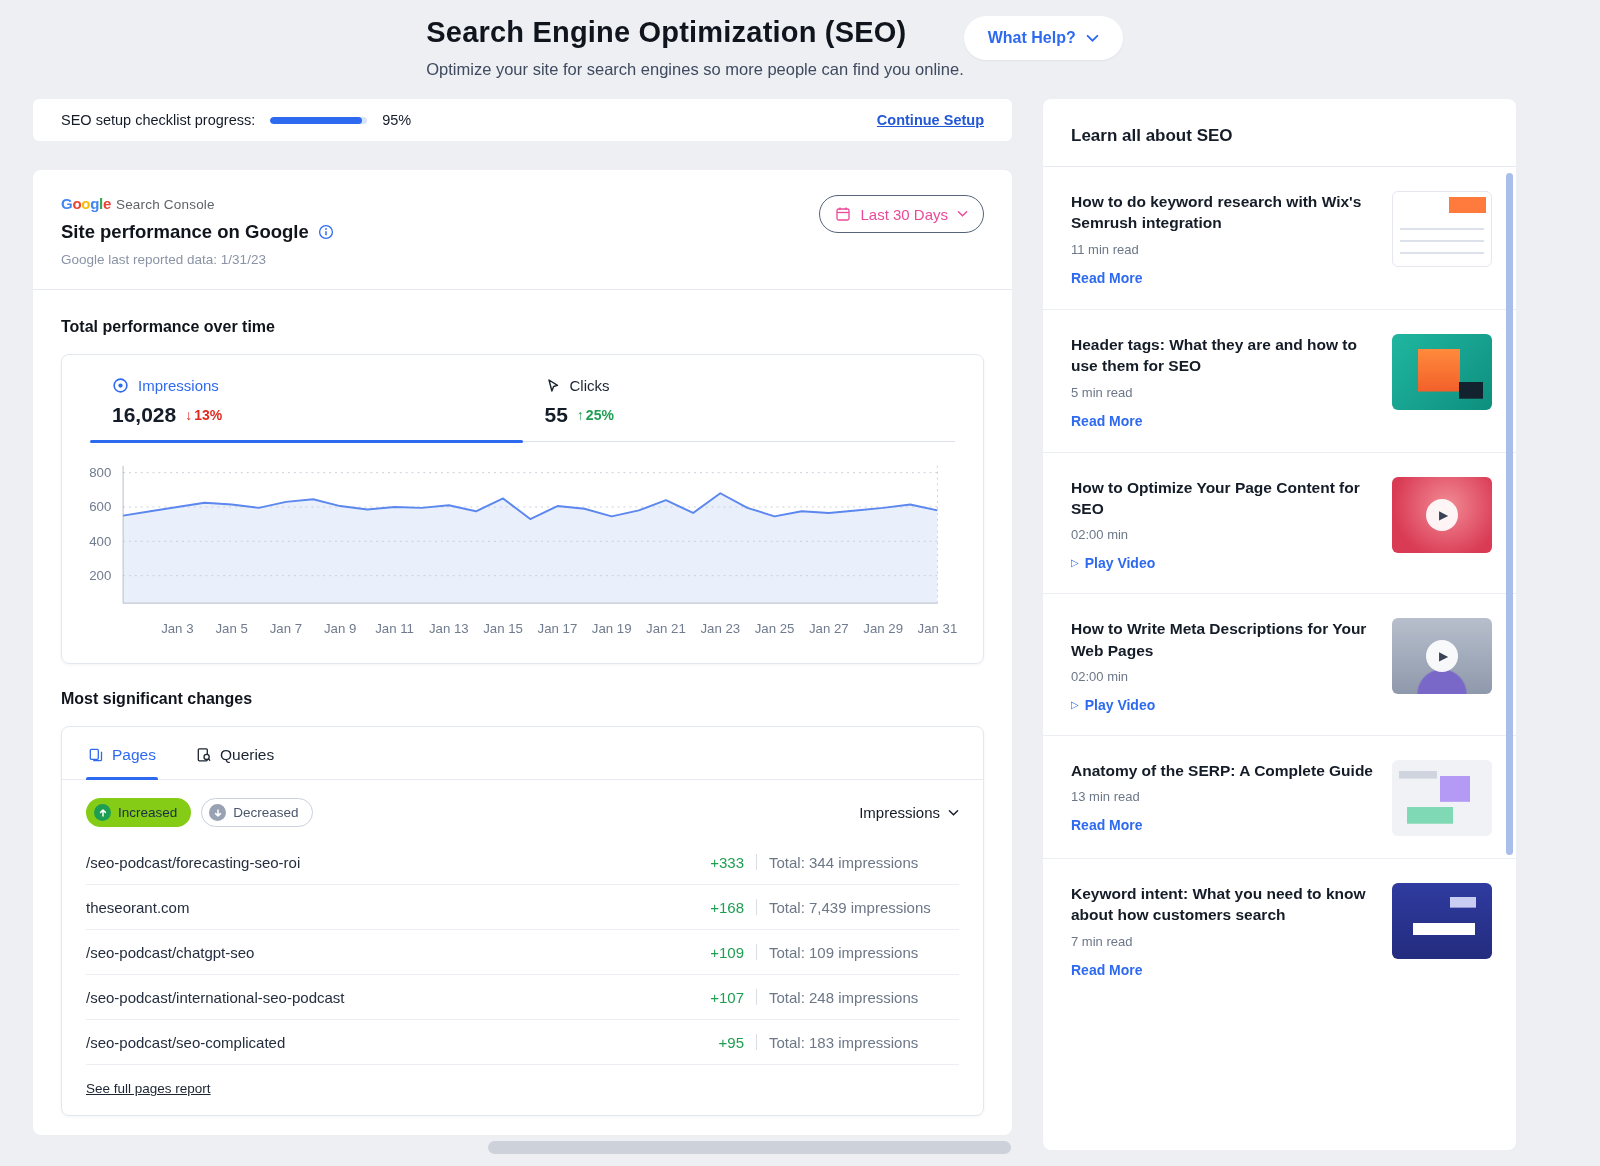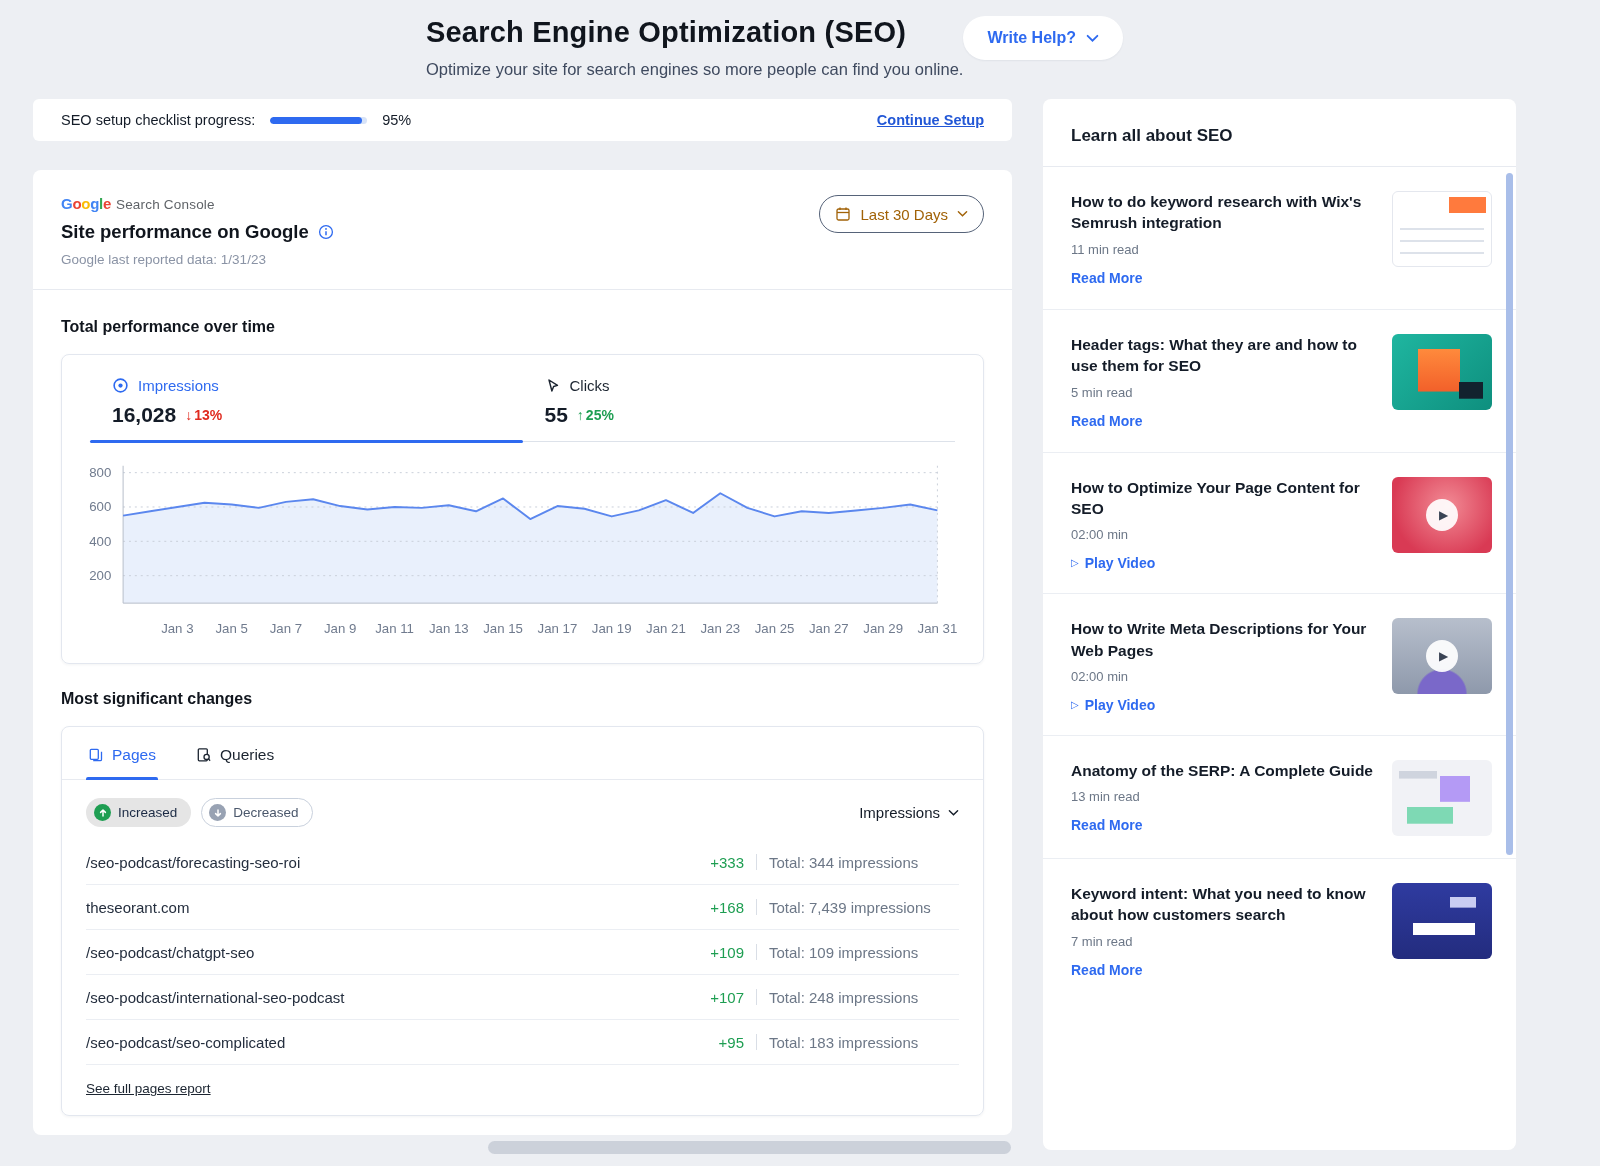--- a/index.html
+++ b/index.html
@@ -40,21 +40,21 @@
   .perf-card{background:#fff;border-radius:8px;margin-top:29px}
   .perf-head{padding:25px 28px 22px;display:flex;justify-content:space-between;align-items:flex-start;border-bottom:1px solid var(--line)}
   .gsc-logo{display:flex;align-items:baseline;gap:5px;font-size:15px}
   .g-word span{font-weight:600;letter-spacing:-.3px}
   .gsc-suffix{color:#5f6368;font-size:13.5px;letter-spacing:.2px}
   .perf-title-row{display:flex;align-items:center;gap:9px;margin-top:9px}
   .perf-title-row h2{margin:0;font-size:18.5px;font-weight:700;color:#10151d}
   .info-ic{color:var(--blue);cursor:pointer}
   .last-reported{margin:9px 0 0;font-size:13.5px;color:#8a93a5}
   .date-btn{height:38px;border:1px solid #566379;background:#fff;border-radius:20px;display:flex;align-items:center;gap:9px;
-    padding:0 15px;font-size:15px;color:#a16207;cursor:pointer}
+    padding:0 15px;font-size:15px;color:#ec4899;cursor:pointer}
 
   .perf-body{padding:22px 28px 19px}
   .section-h{font-size:16px;font-weight:700;margin:6px 0 18px;color:#10151d}
   .section-h.second{margin-top:26px}
 
   
   .chart-card{border:1px solid #e3e7ef;border-radius:8px;box-shadow:0 1px 3px rgba(20,30,60,.05);padding-bottom:8px}
   .metric-tabs{display:flex;padding:0 28px}
   .metric{width:50%;padding:22px 0 14px 22px;border-bottom:1px solid #dde2ea;position:relative;cursor:pointer}
   .metric-imp::after{content:"";position:absolute;left:0;right:0;bottom:-2px;height:3px;background:var(--blue);border-radius:2px}
@@ -74,21 +74,21 @@
   .ytick,.xtick{fill:#707b8e;font-size:13.5px;font-family:"Liberation Sans",sans-serif}
 
   
   .changes-card{border:1px solid #e3e7ef;border-radius:8px;box-shadow:0 1px 3px rgba(20,30,60,.05);margin-top:2px;padding-bottom:18px}
   .tabs-row{display:flex;gap:36px;padding:0 24px;border-bottom:1px solid var(--line)}
   .tab{display:flex;align-items:center;gap:8px;padding:19px 2px 15px;font-size:15.5px;color:#1b2430;position:relative;cursor:pointer}
   .tab.active{color:var(--blue)}
   .tab.active::after{content:"";position:absolute;left:0;right:0;bottom:-1px;height:3px;background:var(--blue);border-radius:2px 2px 0 0}
   .filter-row{display:flex;align-items:center;gap:10px;padding:18px 24px 13px}
   .chip{display:flex;align-items:center;gap:7px;height:29px;padding:0 13px 0 7px;border-radius:15px;font-size:13.5px;cursor:pointer}
-  .chip.selected{background:#e5e5e5;color:#1b2a44;border:1px solid transparent}
+  .chip.selected{background:#84cc16;color:#1b2a44;border:1px solid transparent}
   .chip.plain{background:#fff;border:1px solid #c9d1dd;color:#4a576b}
   .chip-ico{width:17px;height:17px;border-radius:50%;display:flex;align-items:center;justify-content:center;color:#fff;flex:none}
   .chip-ico.up{background:var(--green)} .chip-ico.down{background:#98a2b3}
   .sort{margin-left:auto;display:flex;align-items:center;gap:8px;font-size:15px;color:var(--ink);cursor:pointer}
   .rows{margin:0 24px}
   .row{display:flex;align-items:center;height:45px;border-bottom:1px solid #ebeef3;font-size:15px}
   .row .path{flex:1;color:#242e3e}
   .row .delta-val{width:52px;text-align:right;color:var(--green)}
   .row .sep{width:1px;height:16px;background:#d9dee6;margin:0 12px;flex:none}
   .row .total{width:190px;color:var(--muted)}
@@ -135,21 +135,21 @@
 </style>
 </head>
 <body>
 
 <header class="page-header">
   <div>
     <h1>Search Engine Optimization (SEO)</h1>
     <p class="page-subtitle">Optimize your site for search engines so more people can find you online.</p>
   </div>
   <button class="need-help">
-    <span>Write Help?</span>
+    <span>What Help?</span>
     <svg class="chev" width="13" height="9" viewBox="0 0 12 8">
         <path d="M1.5 1.5 L6 6 L10.5 1.5" fill="none" stroke="currentColor" stroke-width="1.7" stroke-linecap="round"></path>
       </svg>
   </button>
 </header>
 
 <div class="columns">
   <div class="main-col">
 
     <div class="progress-card">

